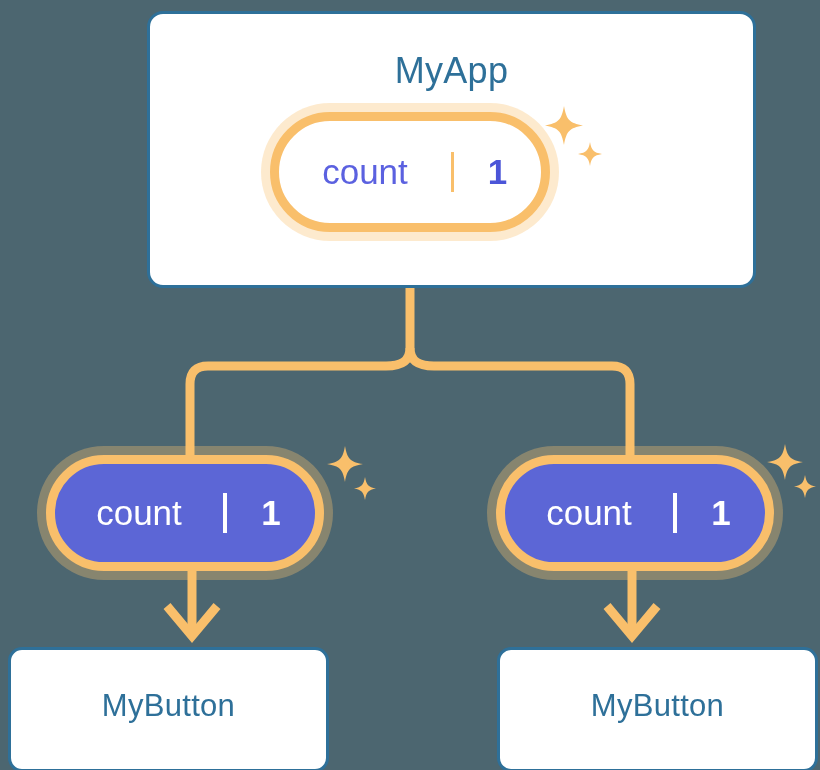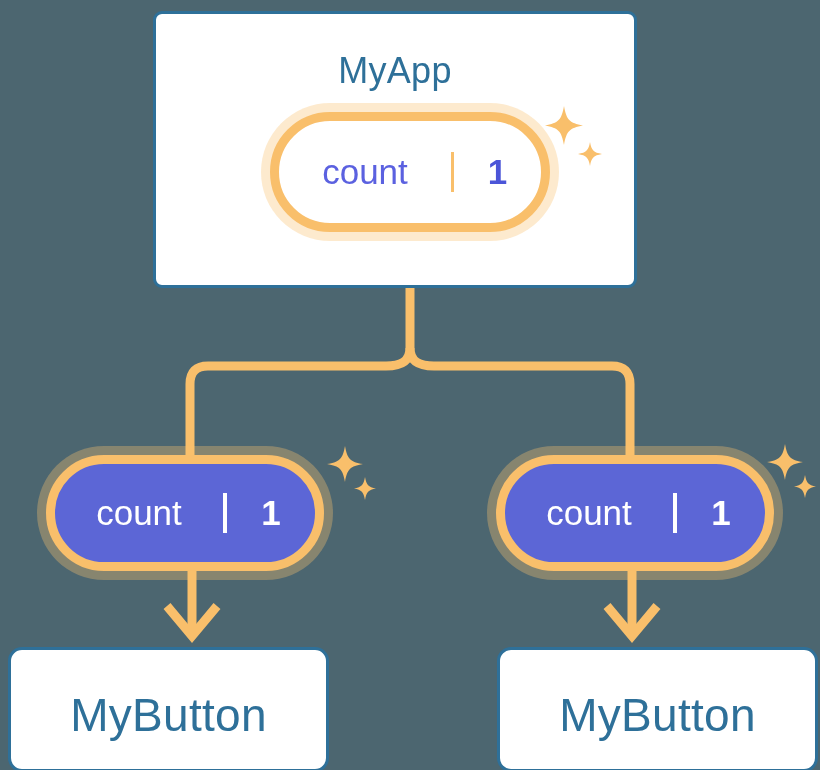--- a/index.html
+++ b/index.html
@@ -42,41 +42,41 @@
   .card-title {
     color: #2e7099;
     font-size: 34px;
     font-weight: 500;
     letter-spacing: 0.3px;
     text-align: center;
     white-space: nowrap;
   }
 
   #card-app {
-    left: 153px;
+    left: 147px;
     top: 11px;
-    width: 484px;
+    width: 609px;
     height: 277px;
-    border-radius: 9px;
+    border-radius: 16px;
   }
   #card-app .card-title {
     margin-top: 36px;
     font-size: 36px;
   }
 
   .card-button {
     width: 321px;
     height: 125px;
     top: 647px;
   }
   #card-button-left  { left: 8px; }
   #card-button-right { left: 497px; }
   .card-button .card-title {
     margin-top: 38px;
-    font-size: 46px;
+    font-size: 31px;
   }
 
   
   .pill-wrap {
     position: absolute;
     z-index: 3;
   }
   .pill {
     position: relative;
     box-sizing: border-box;

